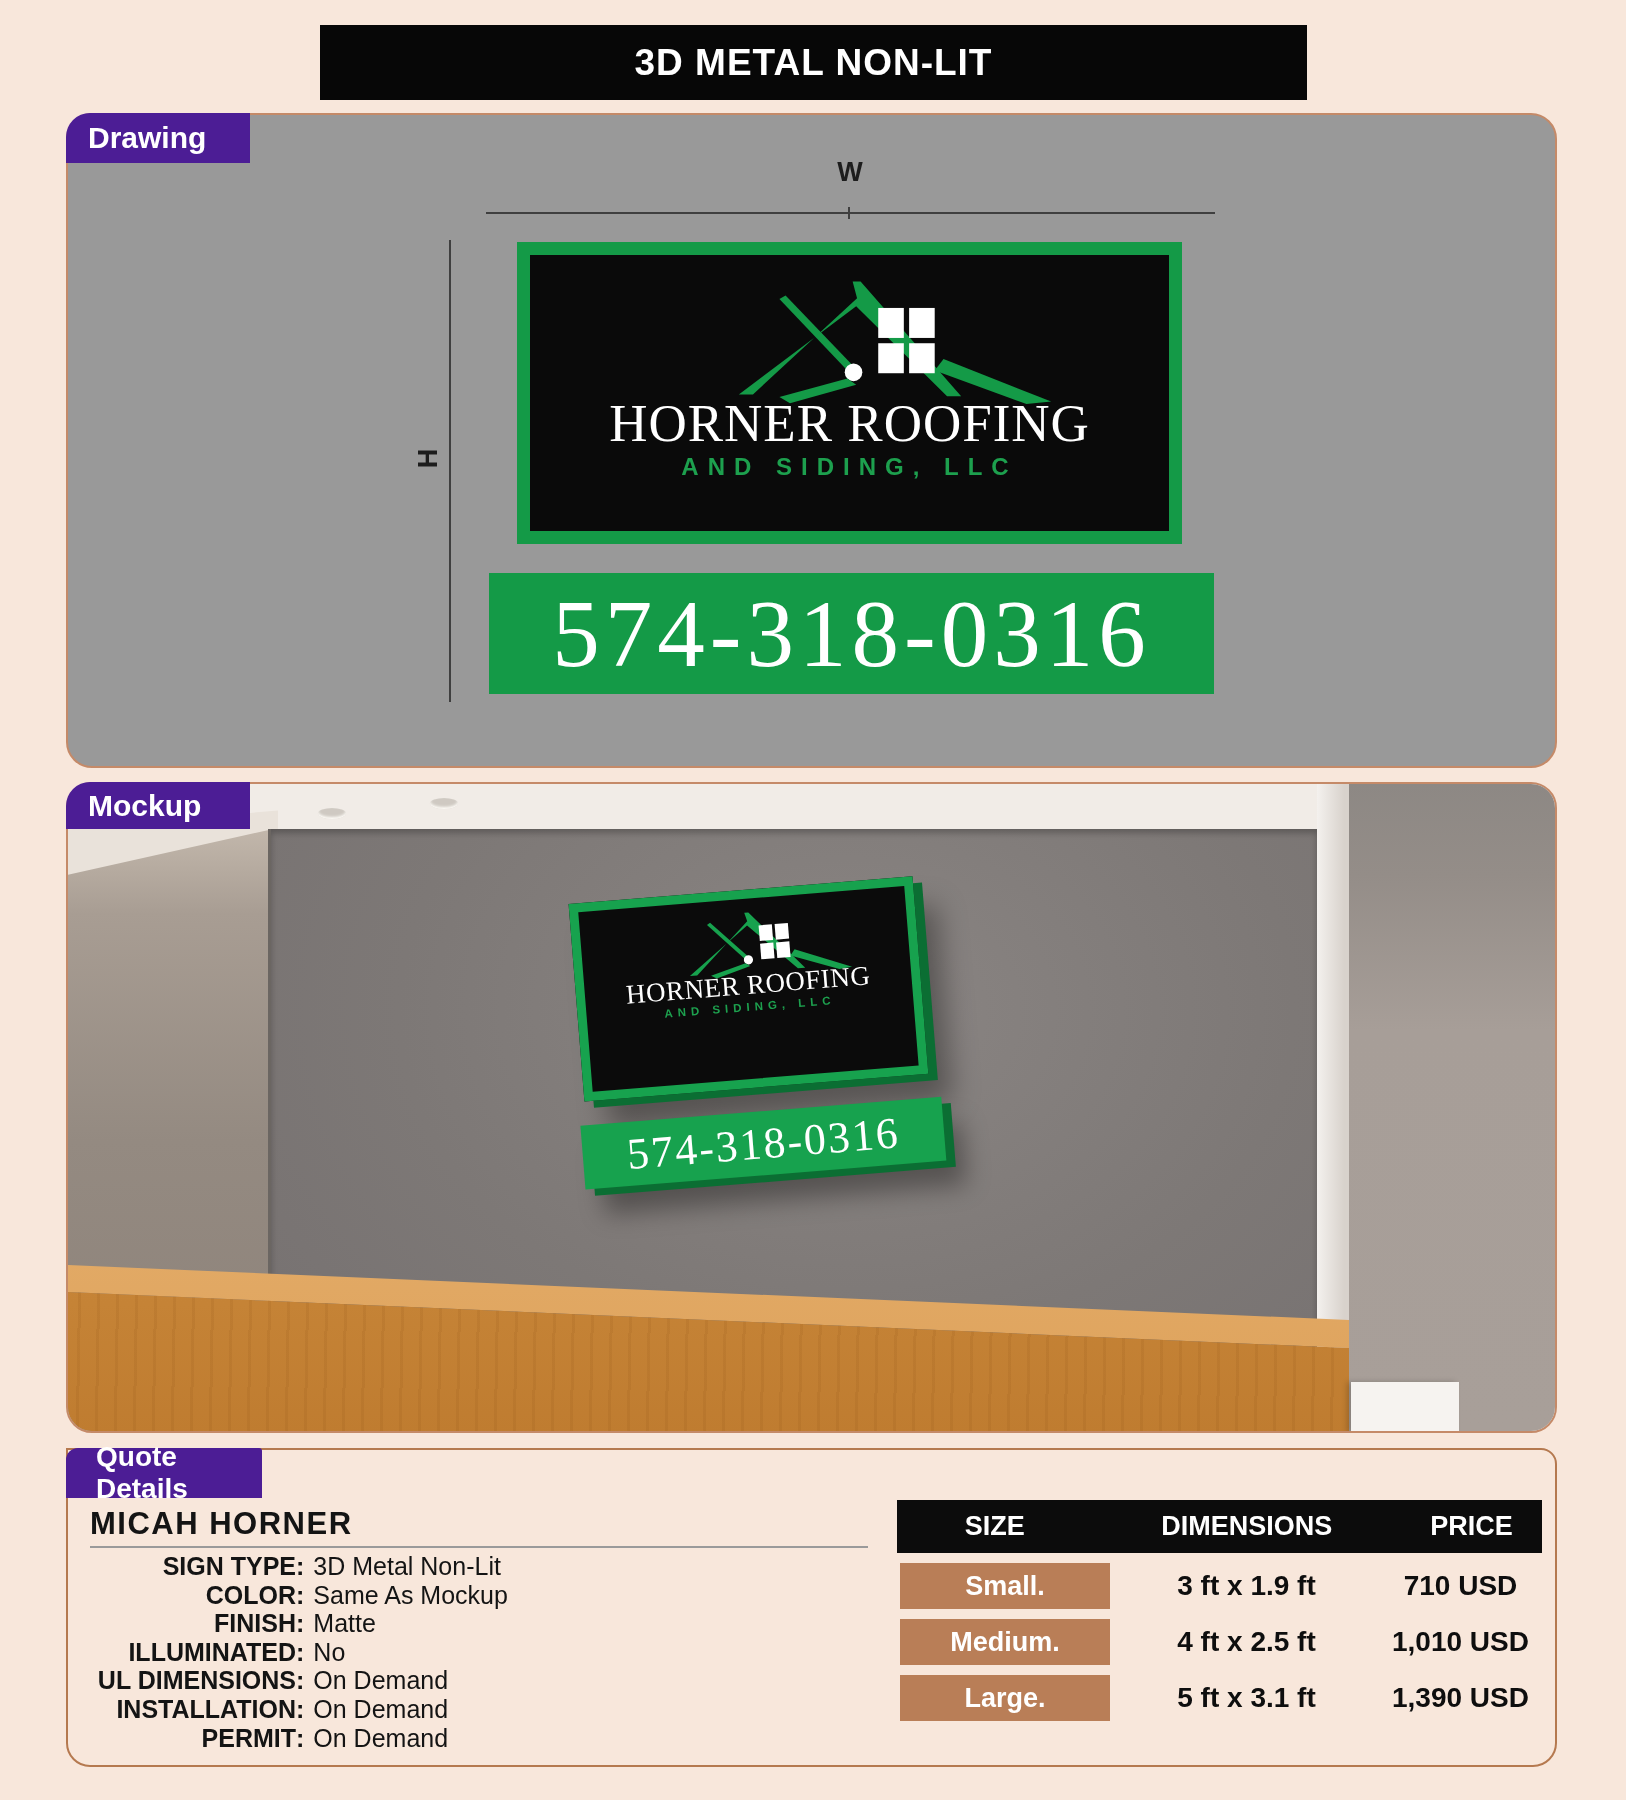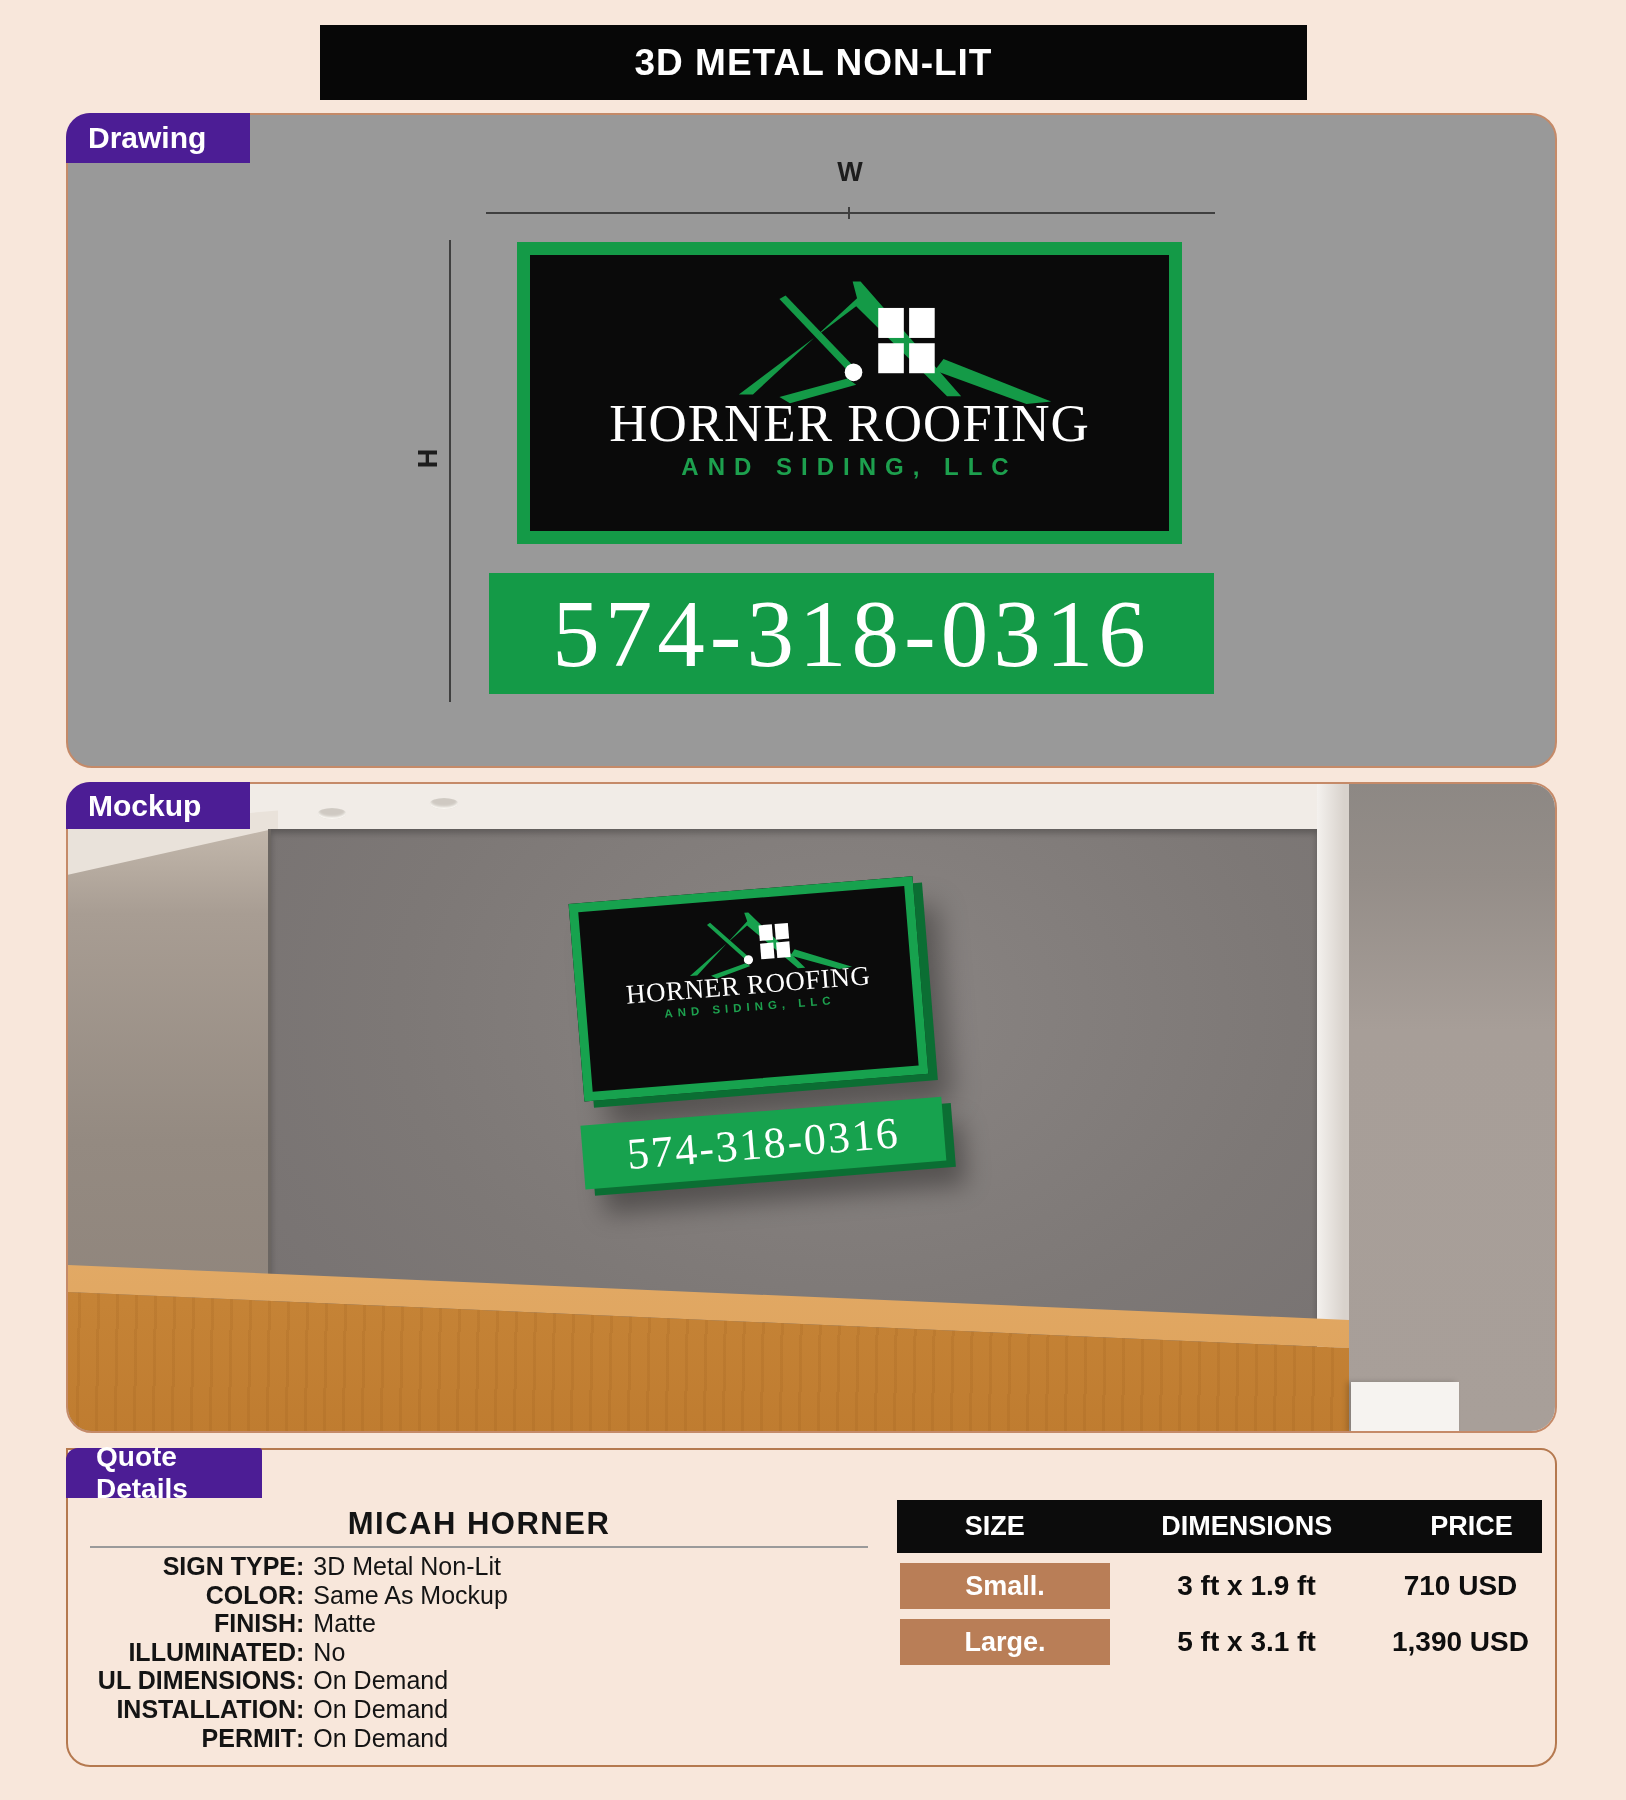--- a/index.html
+++ b/index.html
@@ -135,21 +135,21 @@
     box-shadow:9px 7px 0 #0b6e33, 18px 26px 24px rgba(0,0,0,.35);
     display:flex;align-items:center;justify-content:center;
   }
   .mock-phone-text{
     font-family:"Liberation Serif",serif;color:#fff;font-size:44px;
     letter-spacing:2px;white-space:nowrap;
   }
 
   
   .customer-name{
-    left:90px;top:1506px;width:778px;text-align:center;color:#141414;
+    left:90px;top:1506px;width:778px;color:#141414;
     font-weight:bold;font-size:31px;letter-spacing:1.5px;
   }
   .customer-rule{left:90px;top:1546px;width:778px;height:2px;background:#9a9a9a;}
   .details-list{left:84px;top:1552px;width:780px;text-align:right;}
   .detail-row{display:flex;line-height:28.6px;font-size:25px;color:#141414;}
   .detail-label{width:212px;font-weight:bold;}
   .detail-sep{font-weight:bold;margin-right:9px;}
   .detail-value{font-weight:500;}
 
   .price-table{left:897px;top:1500px;width:645px;}
@@ -308,17 +308,22 @@
     <span class="col-size">SIZE</span>
     <span class="col-dim">DIMENSIONS</span>
     <span class="col-price">PRICE</span>
   </div>
   <div class="price-row">
     <span class="size-badge">Small.</span>
     <span class="row-dim">3 ft x 1.9 ft</span>
     <span class="row-price">710 USD</span>
   </div>
   <div class="price-row">
+    <span class="size-badge">Medium.</span>
+    <span class="row-dim">4 ft x 2.5 ft</span>
+    <span class="row-price">1,010 USD</span>
+  </div>
+  <div class="price-row">
     <span class="size-badge">Large.</span>
     <span class="row-dim">5 ft x 3.1 ft</span>
     <span class="row-price">1,390 USD</span>
   </div>
 </div>
 
 </body></html>

